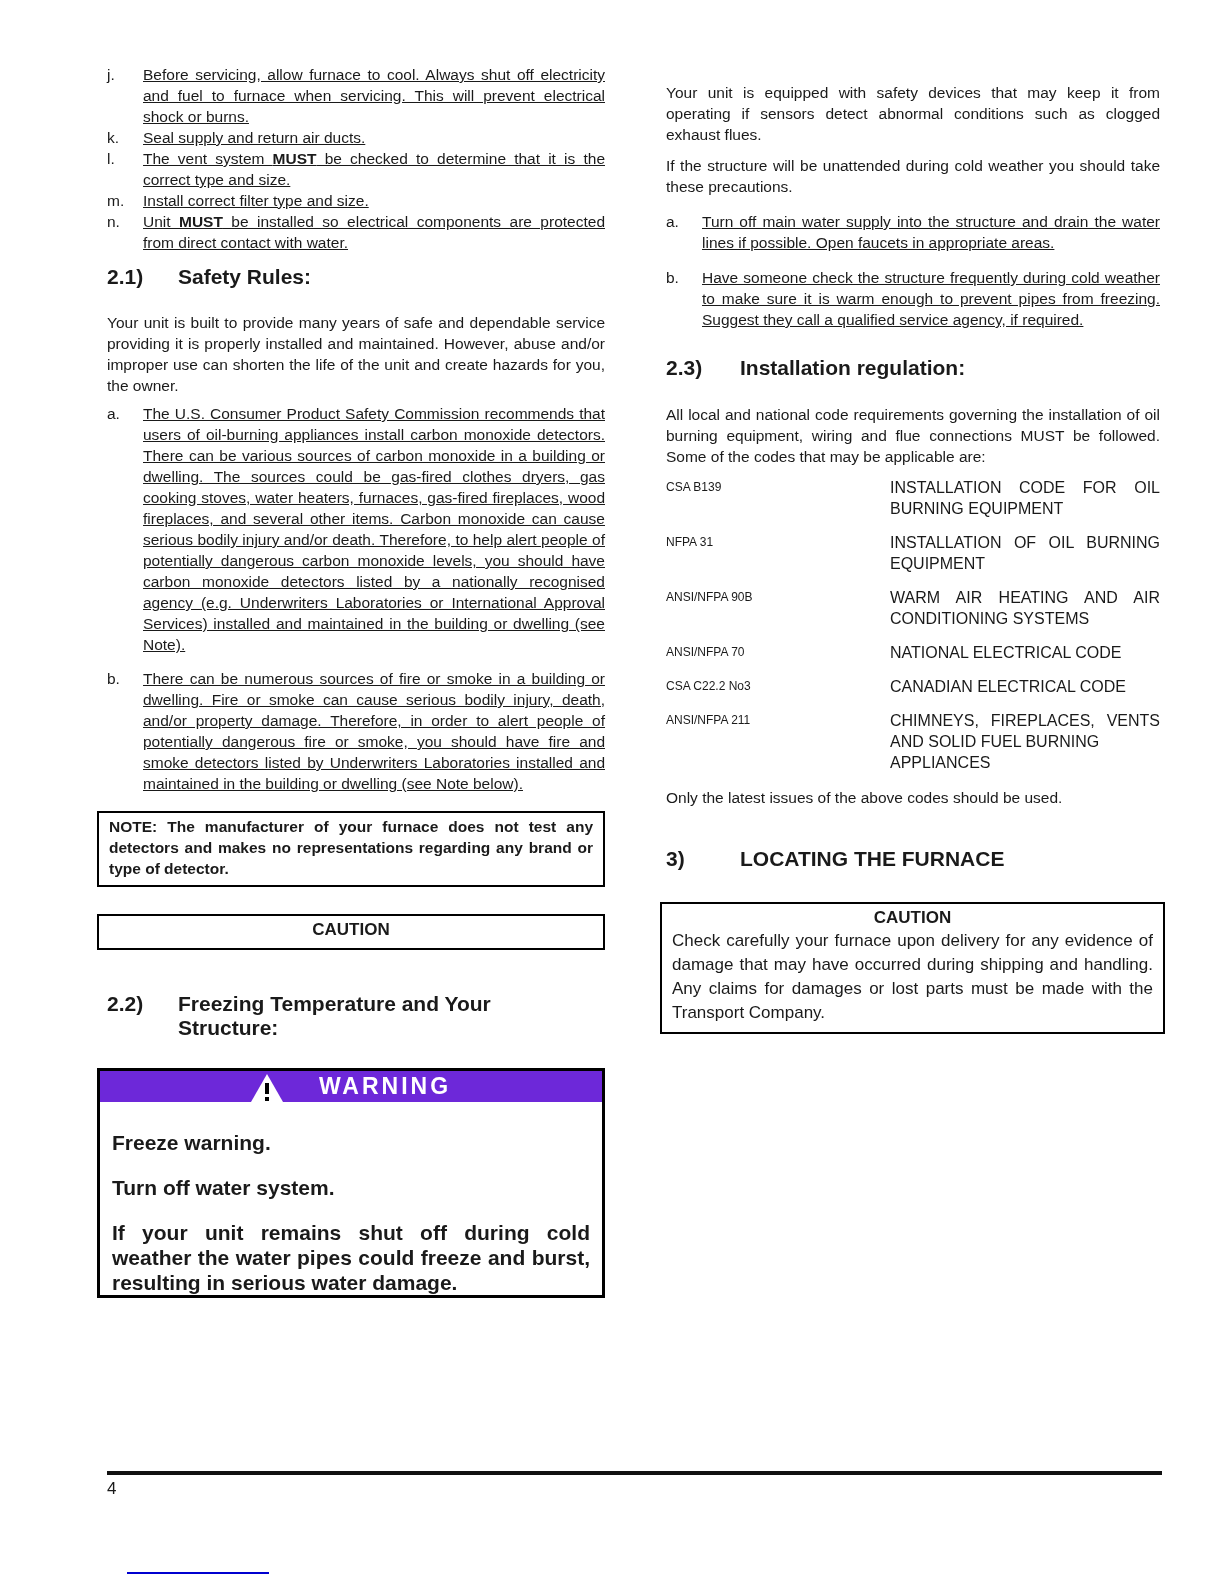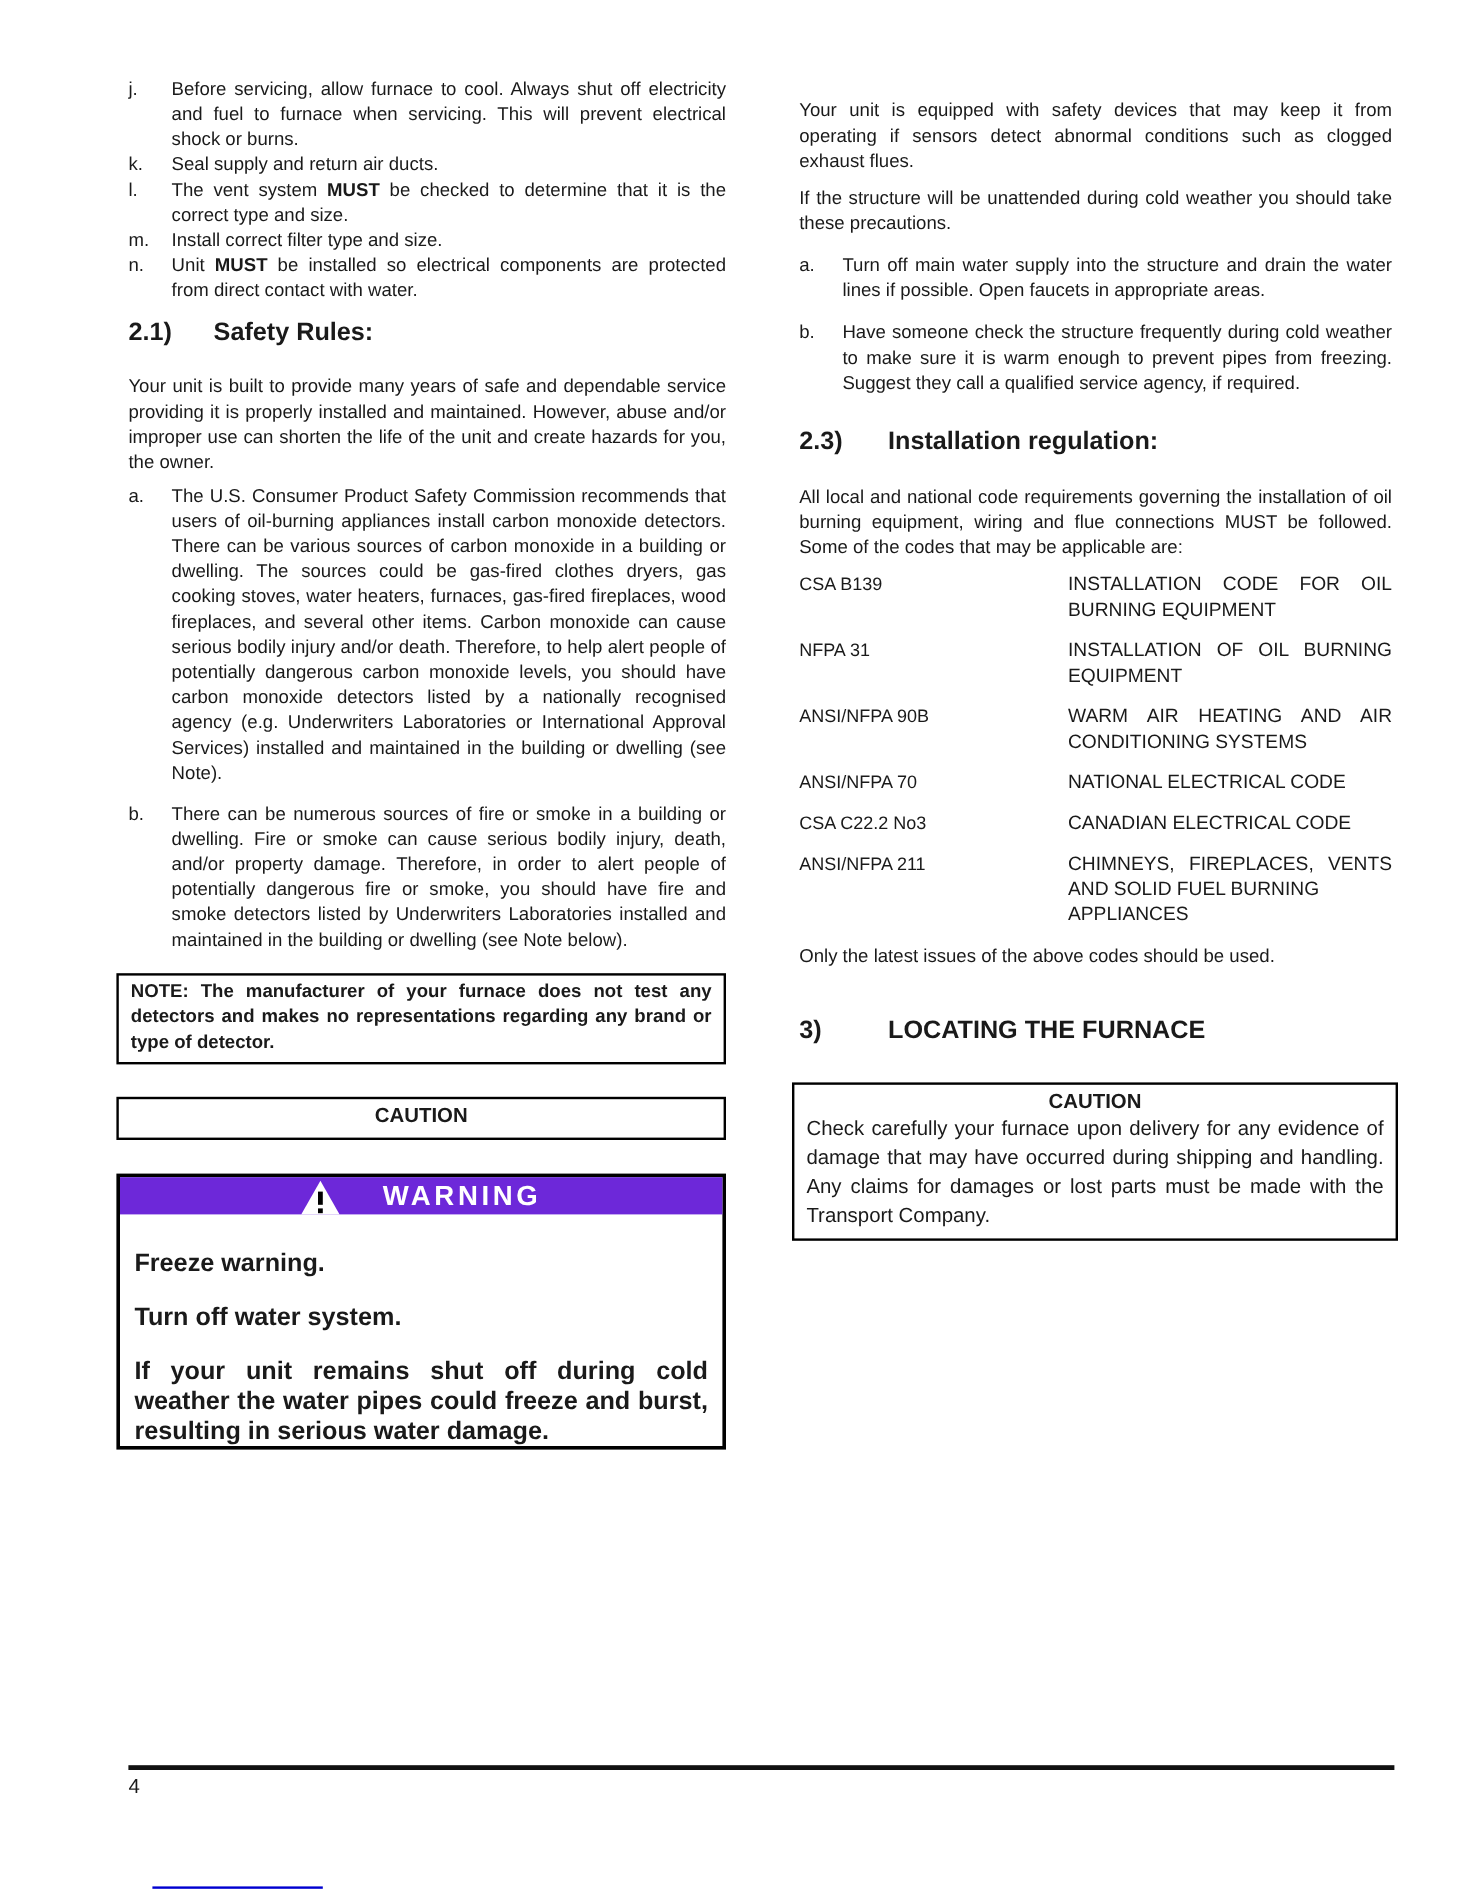--- a/index.html
+++ b/index.html
@@ -13,21 +13,21 @@
     overflow: hidden;
   }
   .col { position: absolute; }
   .col-left  { left: 107px; top: 64px;  width: 498px; }
   .col-right { left: 666px; top: 82px;  width: 494px; }
 
   .body-text { font-size: 15.5px; line-height: 21px; text-align: justify; }
 
   .li { display: flex; }
   .li-label { flex: 0 0 36px; font-size: 15.5px; line-height: 21px; }
-  .li-text  { flex: 1; }
+  .li-text  { flex: 1; text-decoration: underline; }
 
   .h2 { display: flex; font-weight: bold; font-size: 21px; line-height: 24px; }
   .h2 .h-num { flex: 0 0 71px; }
   .col-right .h2 .h-num { flex: 0 0 74px; }
   .block { display: block; }
 
   .note-box {
     border: 2px solid #000;
     margin-left: -10px; width: 508px;
     margin-top: 17px;
@@ -80,21 +80,21 @@
   .mt-h22   { margin-top: 42px; }
 
   .mt-p2  { margin-top: 10px; }
   .mt-ra  { margin-top: 14px; }
   .mt-rb  { margin-top: 14px; }
   .mt-h23 { margin-top: 26px; }
   .mt-rin { margin-top: 24px; }
   .codes  { margin-top: 10px; }
   .code-row { display: flex; margin-top: 13px; }
   .code-row:first-child { margin-top: 0; }
-  .code-name { flex: 0 0 224px; font-size: 15px; line-height: 21px; }
+  .code-name { flex: 0 0 224px; font-size: 12px; line-height: 21px; }
   .code-desc { flex: 1; font-size: 16px; line-height: 21px; text-align: justify; }
   .mt-cnote { margin-top: 14px; }
   .mt-h3  { margin-top: 39px; }
 
   .footer-rule {
     position: absolute; left: 107px; top: 1471px;
     width: 1055px; height: 4px; background: #111;
   }
   .page-number {
     position: absolute; left: 107px; top: 1478px;
@@ -152,20 +152,27 @@
     </div>
 
     <div class="note-box">
       <div class="body-text"><b>NOTE:</b><span> The manufacturer of your furnace does not test any detectors and makes no representations regarding any brand or type of detector.</span></div>
     </div>
 
     <div class="caution-box left-cb">
       <div class="caution-title">CAUTION</div>
     </div>
 
+    <div class="h2 mt-h22">
+      <span class="h-num">2.2)</span>
+      <span class="h-title">
+        <span class="block">Freezing Temperature and Your</span>
+        <span class="block">Structure:</span>
+      </span>
+    </div>
 
     <div class="warning-box">
       <div class="warning-band">
         <span class="warn-tri">
             <i class="warn-excl"></i>
           </span>
         <span class="warn-label">WARNING</span>
       </div>
       <div class="warning-body">
         <p class="wp">Freeze warning.</p>

